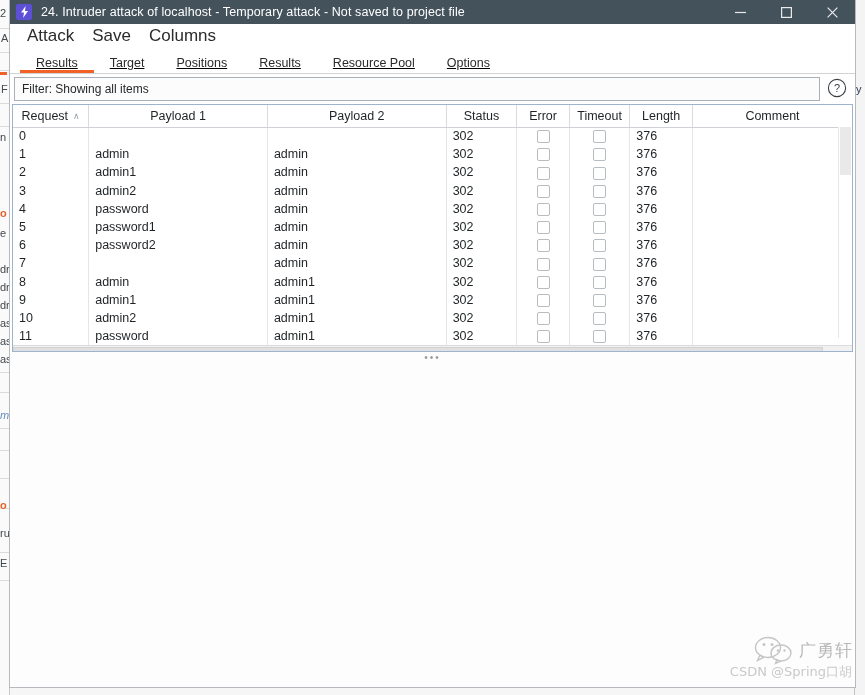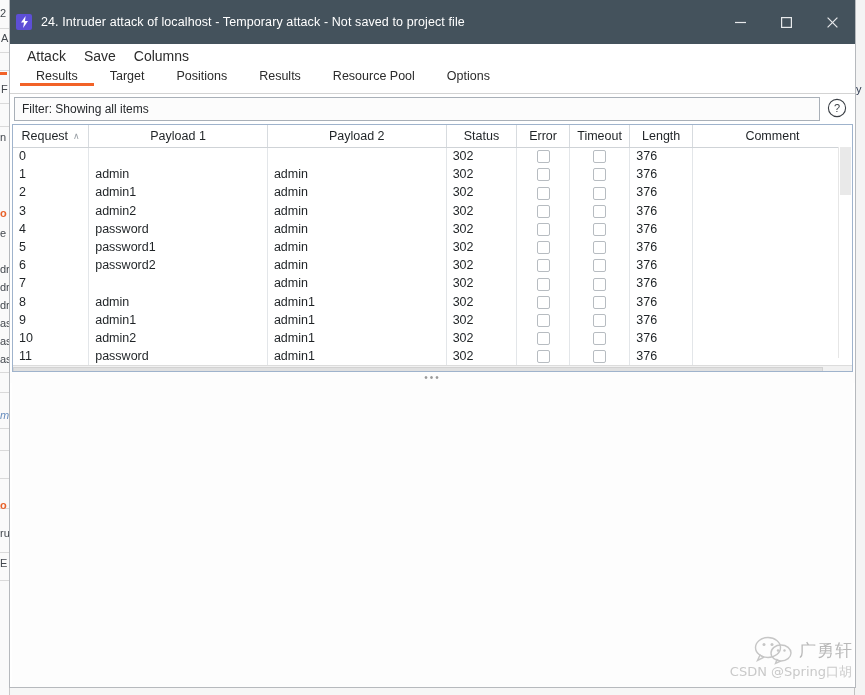--- a/index.html
+++ b/index.html
@@ -64,21 +64,21 @@
     background: #ffffff;
     border: 1px solid #b6b9bd;
     border-top: none;
     box-sizing: border-box;
     display: flex;
     flex-direction: column;
   }
 
   
   .titlebar {
-    height: 44px;
+    height: 24px;
     background: #44525c;
     display: flex;
     align-items: center;
     flex: none;
     position: relative;
   }
   .app-icon {
     width: 16px; height: 16px;
     margin-left: 6px;
     background: #5d4fd6;
@@ -115,35 +115,36 @@
   .menubar {
     height: 24px;
     background: #ffffff;
     display: flex;
     align-items: center;
     padding-left: 8px;
     flex: none;
     border-bottom: 1px solid #ffffff;
   }
   .menu-item {
-    font-size: 14px;
+    font-size: 17px;
     color: #2b2b2b;
     padding: 2px 9px;
     cursor: default;
   }
 
   
   .tabbar {
     height: 24px;
     background: #ffffff;
     display: flex;
-    align-items: flex-start;
+    align-items: flex-end;
     padding-left: 10px;
     flex: none;
     border-bottom: 1px solid #d3d3d3;
+    text-decoration: underline;
   }
   .tab {
     font-size: 12.5px;
     color: #2b2b2b;
     padding: 0 16px;
     display: flex;
     align-items: center;
     border-bottom: 3px solid transparent;
     box-sizing: border-box;
     cursor: default;

